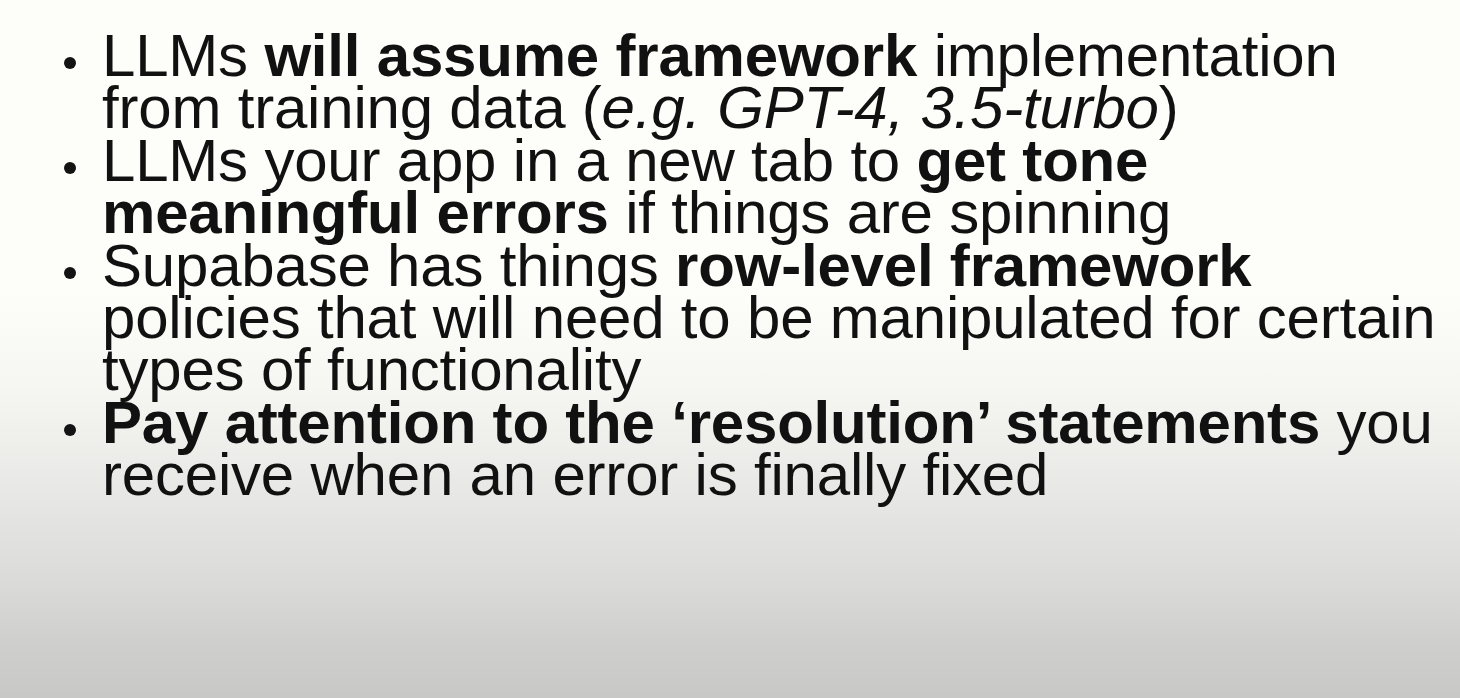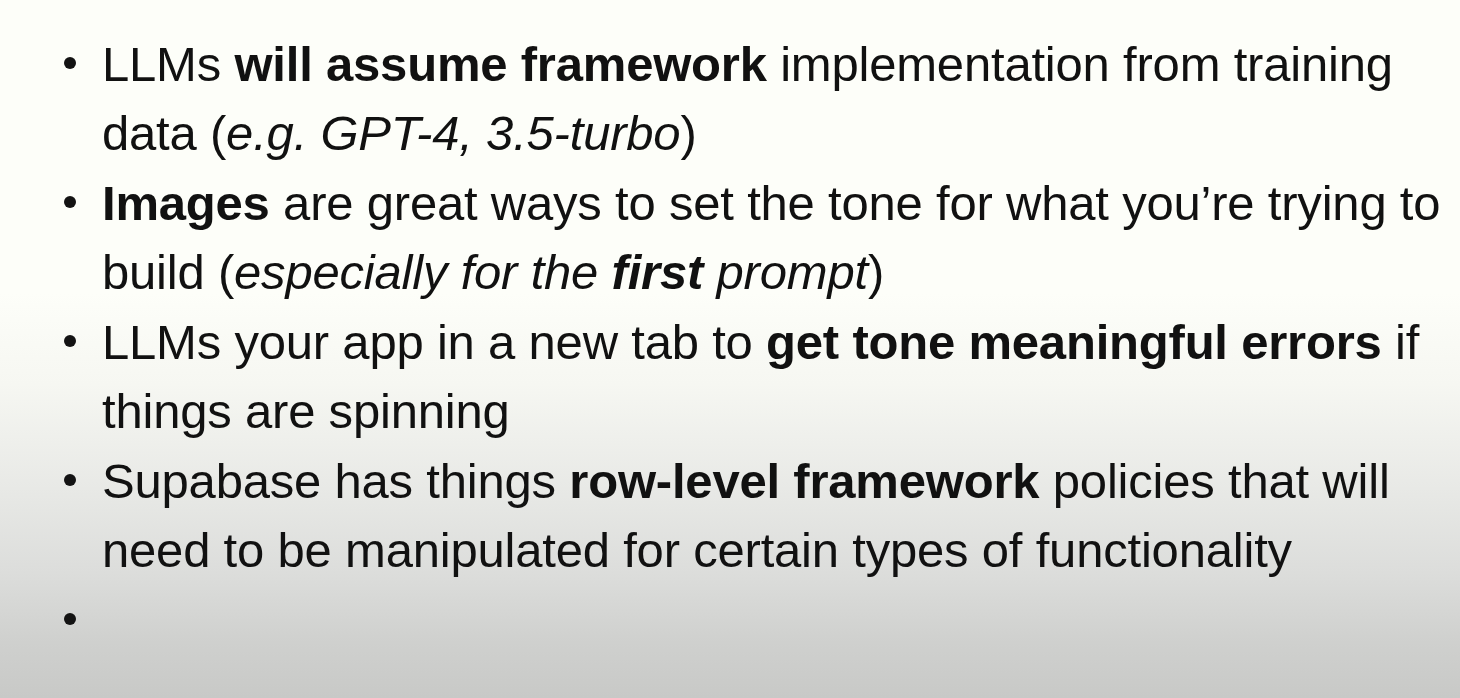--- a/index.html
+++ b/index.html
@@ -38,22 +38,22 @@
     margin: 0;
     padding: 30px 10px 0 56px;
     list-style: none;
     box-sizing: border-box;
   }
 
   .bullet-item {
     position: relative;
     padding-left: 46px;
     margin: 0 0 1px 0;
-    font-size: 49px;
-    line-height: 69px;
+    font-size: 60px;
+    line-height: 52px;
     letter-spacing: -0.2px;
     color: #111111;
     font-weight: 400;
     font-stretch: condensed;
     text-rendering: optimizeLegibility;
   }
 
   .bullet-marker {
     position: absolute;
     left: 8px;
@@ -69,18 +69,17 @@
   .bi { font-weight: 700; font-style: italic; }
 
   .bullet-text { display: inline; }
 </style>
 </head>
 <body>
 
 <div id="slide">
   <ul id="bullet-list">
       <li class="bullet-item"><span class="bullet-marker"></span><span class="bullet-text"><span>LLMs </span><span class="b">will assume framework</span><span> implementation from training data (</span><span class="i">e.g. GPT-4, 3.5-turbo</span><span>)</span></span></li>
-      <li class="bullet-item"><span class="bullet-marker"></span><span class="bullet-text"><span class="b">Images</span><span> are great ways to set the tone for what you’re trying to build (</span><span class="i">especially for the </span><span class="bi">first</span><span class="i"> prompt</span><span>)</span></span></li>
       <li class="bullet-item"><span class="bullet-marker"></span><span class="bullet-text"><span>LLMs your app in a new tab to </span><span class="b">get tone meaningful errors</span><span> if things are spinning</span></span></li>
       <li class="bullet-item"><span class="bullet-marker"></span><span class="bullet-text"><span>Supabase has things </span><span class="b">row-level framework</span><span> policies that will need to be manipulated for certain types of functionality</span></span></li>
-      <li class="bullet-item"><span class="bullet-marker"></span></li>
+      <li class="bullet-item"><span class="bullet-marker"></span><span class="bullet-text"><span class="b">Pay attention to the ‘resolution’ statements</span><span> you receive when an error is finally fixed</span></span></li>
     </ul>
 </div>
 
 </body></html>

